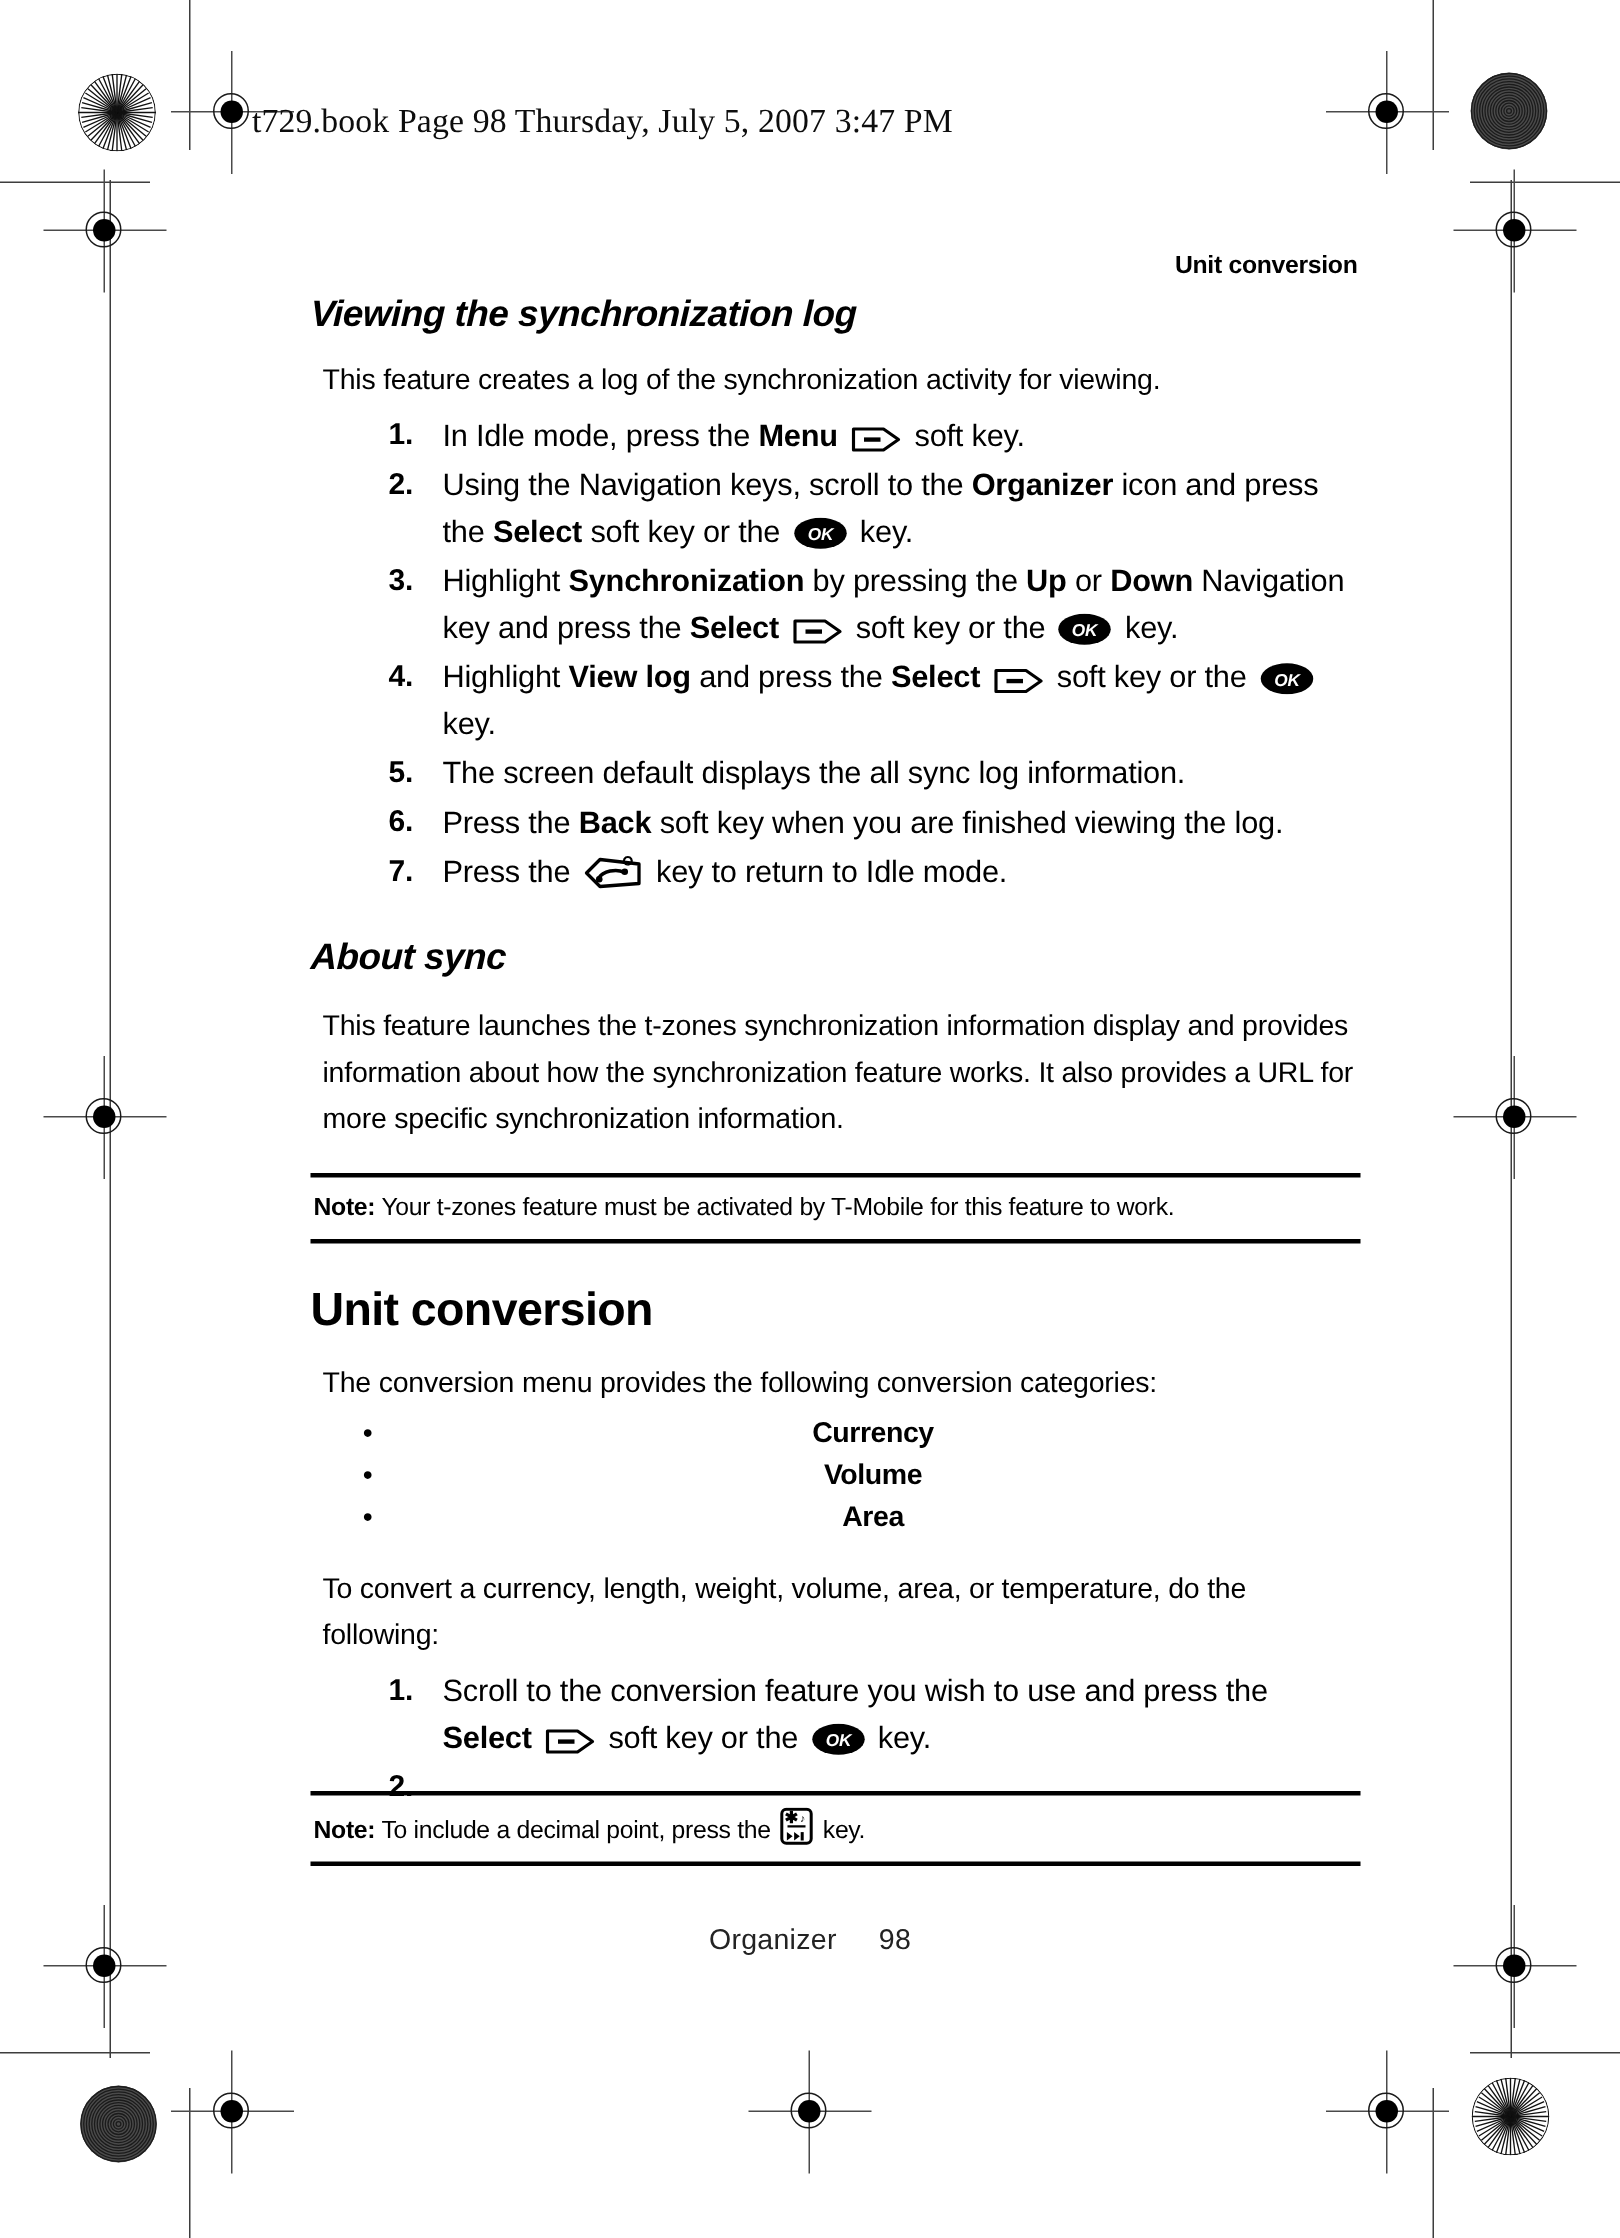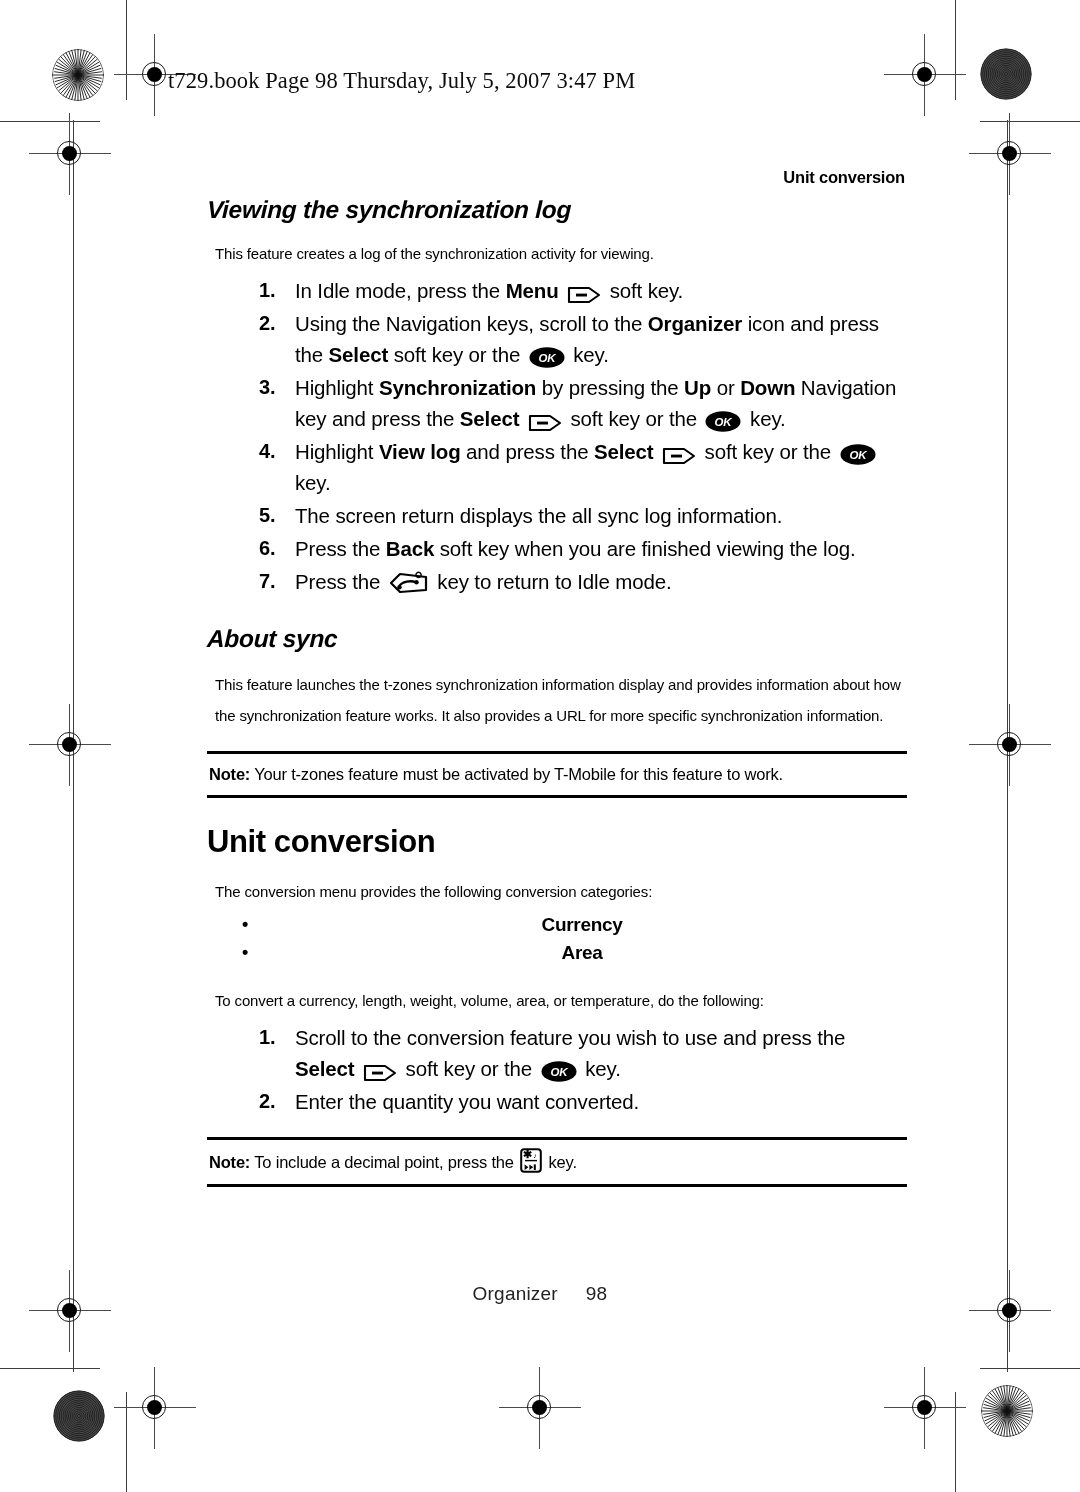--- a/index.html
+++ b/index.html
@@ -122,21 +122,21 @@
   }
 
   h1.main-head {
     font-size: 31px;
     font-weight: bold;
     margin: 0;
     letter-spacing: -0.4px;
   }
 
   p.body-text {
-    font-size: 15px;
+    font-size: 19px;
     line-height: 31px;
     margin: 0 0 4px 0;
     letter-spacing: -0.15px;
   }
   p.body-text.indent-left { margin-left: 8px; }
 
   ol.steps {
     list-style: none;
     margin: 6px 0 0 0;
     padding: 0;
@@ -495,21 +495,21 @@
               <ellipse cx="18" cy="10.5" rx="17.5" ry="10.3" fill="#000"></ellipse>
               <text x="18" y="15.1" font-family="Liberation Sans, sans-serif" font-size="11.5" font-weight="bold" fill="#fff" text-anchor="middle">OK</text>
             </svg></span><span> key.</span></li>
         <li><span class="num">4.</span><span>Highlight </span><b>View log</b><span> and press the </span><b>Select</b><span> </span><span class="icon-inline icon-softkey"><svg width="34" height="20" viewBox="0 0 34 20">
               <path d="M2 3 L22 3 L32 10 L22 17 L2 17 Z" fill="none" stroke="#000" stroke-width="2.1" stroke-linejoin="round"></path>
               <rect x="9" y="8.6" width="11" height="2.9" fill="#000"></rect>
             </svg></span><span> soft key or the </span><span class="icon-inline icon-ok"><svg width="36" height="21" viewBox="0 0 36 21">
               <ellipse cx="18" cy="10.5" rx="17.5" ry="10.3" fill="#000"></ellipse>
               <text x="18" y="15.1" font-family="Liberation Sans, sans-serif" font-size="11.5" font-weight="bold" fill="#fff" text-anchor="middle">OK</text>
             </svg></span><span> key.</span></li>
-        <li><span class="num">5.</span><span>The screen return displays the all sync log information.</span></li>
+        <li><span class="num">5.</span><span>The screen default displays the all sync log information.</span></li>
         <li><span class="num">6.</span><span>Press the </span><b>Back</b><span> soft key when you are finished viewing the log.</span></li>
         <li><span class="num">7.</span><span>Press the </span><span class="icon-inline icon-endcall"><svg width="40" height="24" viewBox="0 0 40 24">
               <path d="M11 3 L37 6 L37 19 L11 21 L2 12 Z" fill="none" stroke="#000" stroke-width="2.2" stroke-linejoin="round"></path>
               <path d="M10 15.5 C13 10.5, 22 9, 27 11.5" fill="none" stroke="#000" stroke-width="2.3" stroke-linecap="round"></path>
               <circle cx="10.5" cy="16.2" r="2.2" fill="#000"></circle>
               <circle cx="27.5" cy="11.2" r="2.2" fill="#000"></circle>
               <path d="M29.5 6.5 a2.6 2.6 0 1 1 0.1 0" fill="none" stroke="#000" stroke-width="1.4"></path>
             </svg></span><span> key to return to Idle mode.</span></li>
       </ol>
 
@@ -520,34 +520,35 @@
     <div class="note-box">
       <p><span class="note-label">Note:</span><span> Your t-zones feature must be activated by T-Mobile for this feature to work.</span></p>
     </div>
 
     <h1 class="main-head" style="margin-top:26px;">Unit conversion</h1>
 
     <p class="body-text indent-left" style="margin-top:16px;">The conversion menu provides the following conversion categories:</p>
 
     <ul class="bullets">
         <li><span>Currency</span></li>
+        <li><span>Volume</span></li>
         <li><span>Area</span></li>
       </ul>
 
     <p class="body-text indent-left" style="margin-top:18px;">To convert a currency, length, weight, volume, area, or temperature, do the following:</p>
 
     <ol class="steps">
         <li><span class="num">1.</span><span>Scroll to the conversion feature you wish to use and press the </span><b>Select</b><span> </span><span class="icon-inline icon-softkey"><svg width="34" height="20" viewBox="0 0 34 20">
               <path d="M2 3 L22 3 L32 10 L22 17 L2 17 Z" fill="none" stroke="#000" stroke-width="2.1" stroke-linejoin="round"></path>
               <rect x="9" y="8.6" width="11" height="2.9" fill="#000"></rect>
             </svg></span><span> soft key or the </span><span class="icon-inline icon-ok"><svg width="36" height="21" viewBox="0 0 36 21">
               <ellipse cx="18" cy="10.5" rx="17.5" ry="10.3" fill="#000"></ellipse>
               <text x="18" y="15.1" font-family="Liberation Sans, sans-serif" font-size="11.5" font-weight="bold" fill="#fff" text-anchor="middle">OK</text>
             </svg></span><span> key.</span></li>
-        <li><span class="num">2.</span><span>Enter the quantity you want converted.</span></li>
+        <li><span class="num">2.</span></li>
       </ol>
 
     <div class="note-box">
       <p><span class="note-label">Note:</span><span> To include a decimal point, press the </span><span><span class="icon-inline icon-starkey"><svg width="22" height="25" viewBox="0 0 22 25">
                 <rect x="1.2" y="1.2" width="19.6" height="22.6" rx="3" ry="3" fill="none" stroke="#000" stroke-width="2"></rect>
                 <line x1="5" y1="12.6" x2="17" y2="12.6" stroke="#000" stroke-width="1.4"></line>
                 <text x="7.5" y="10.4" font-family="Liberation Sans, sans-serif" font-size="11" font-weight="bold" fill="#000" text-anchor="middle">✱</text>
                 <text x="15" y="9.6" font-family="Liberation Sans, sans-serif" font-size="7" fill="#000" text-anchor="middle">♪</text>
                 <path d="M4.6 16.4 L8.4 19.2 L4.6 22 Z" fill="#000"></path>
                 <path d="M9.4 16.4 L13.2 19.2 L9.4 22 Z" fill="#000"></path>

